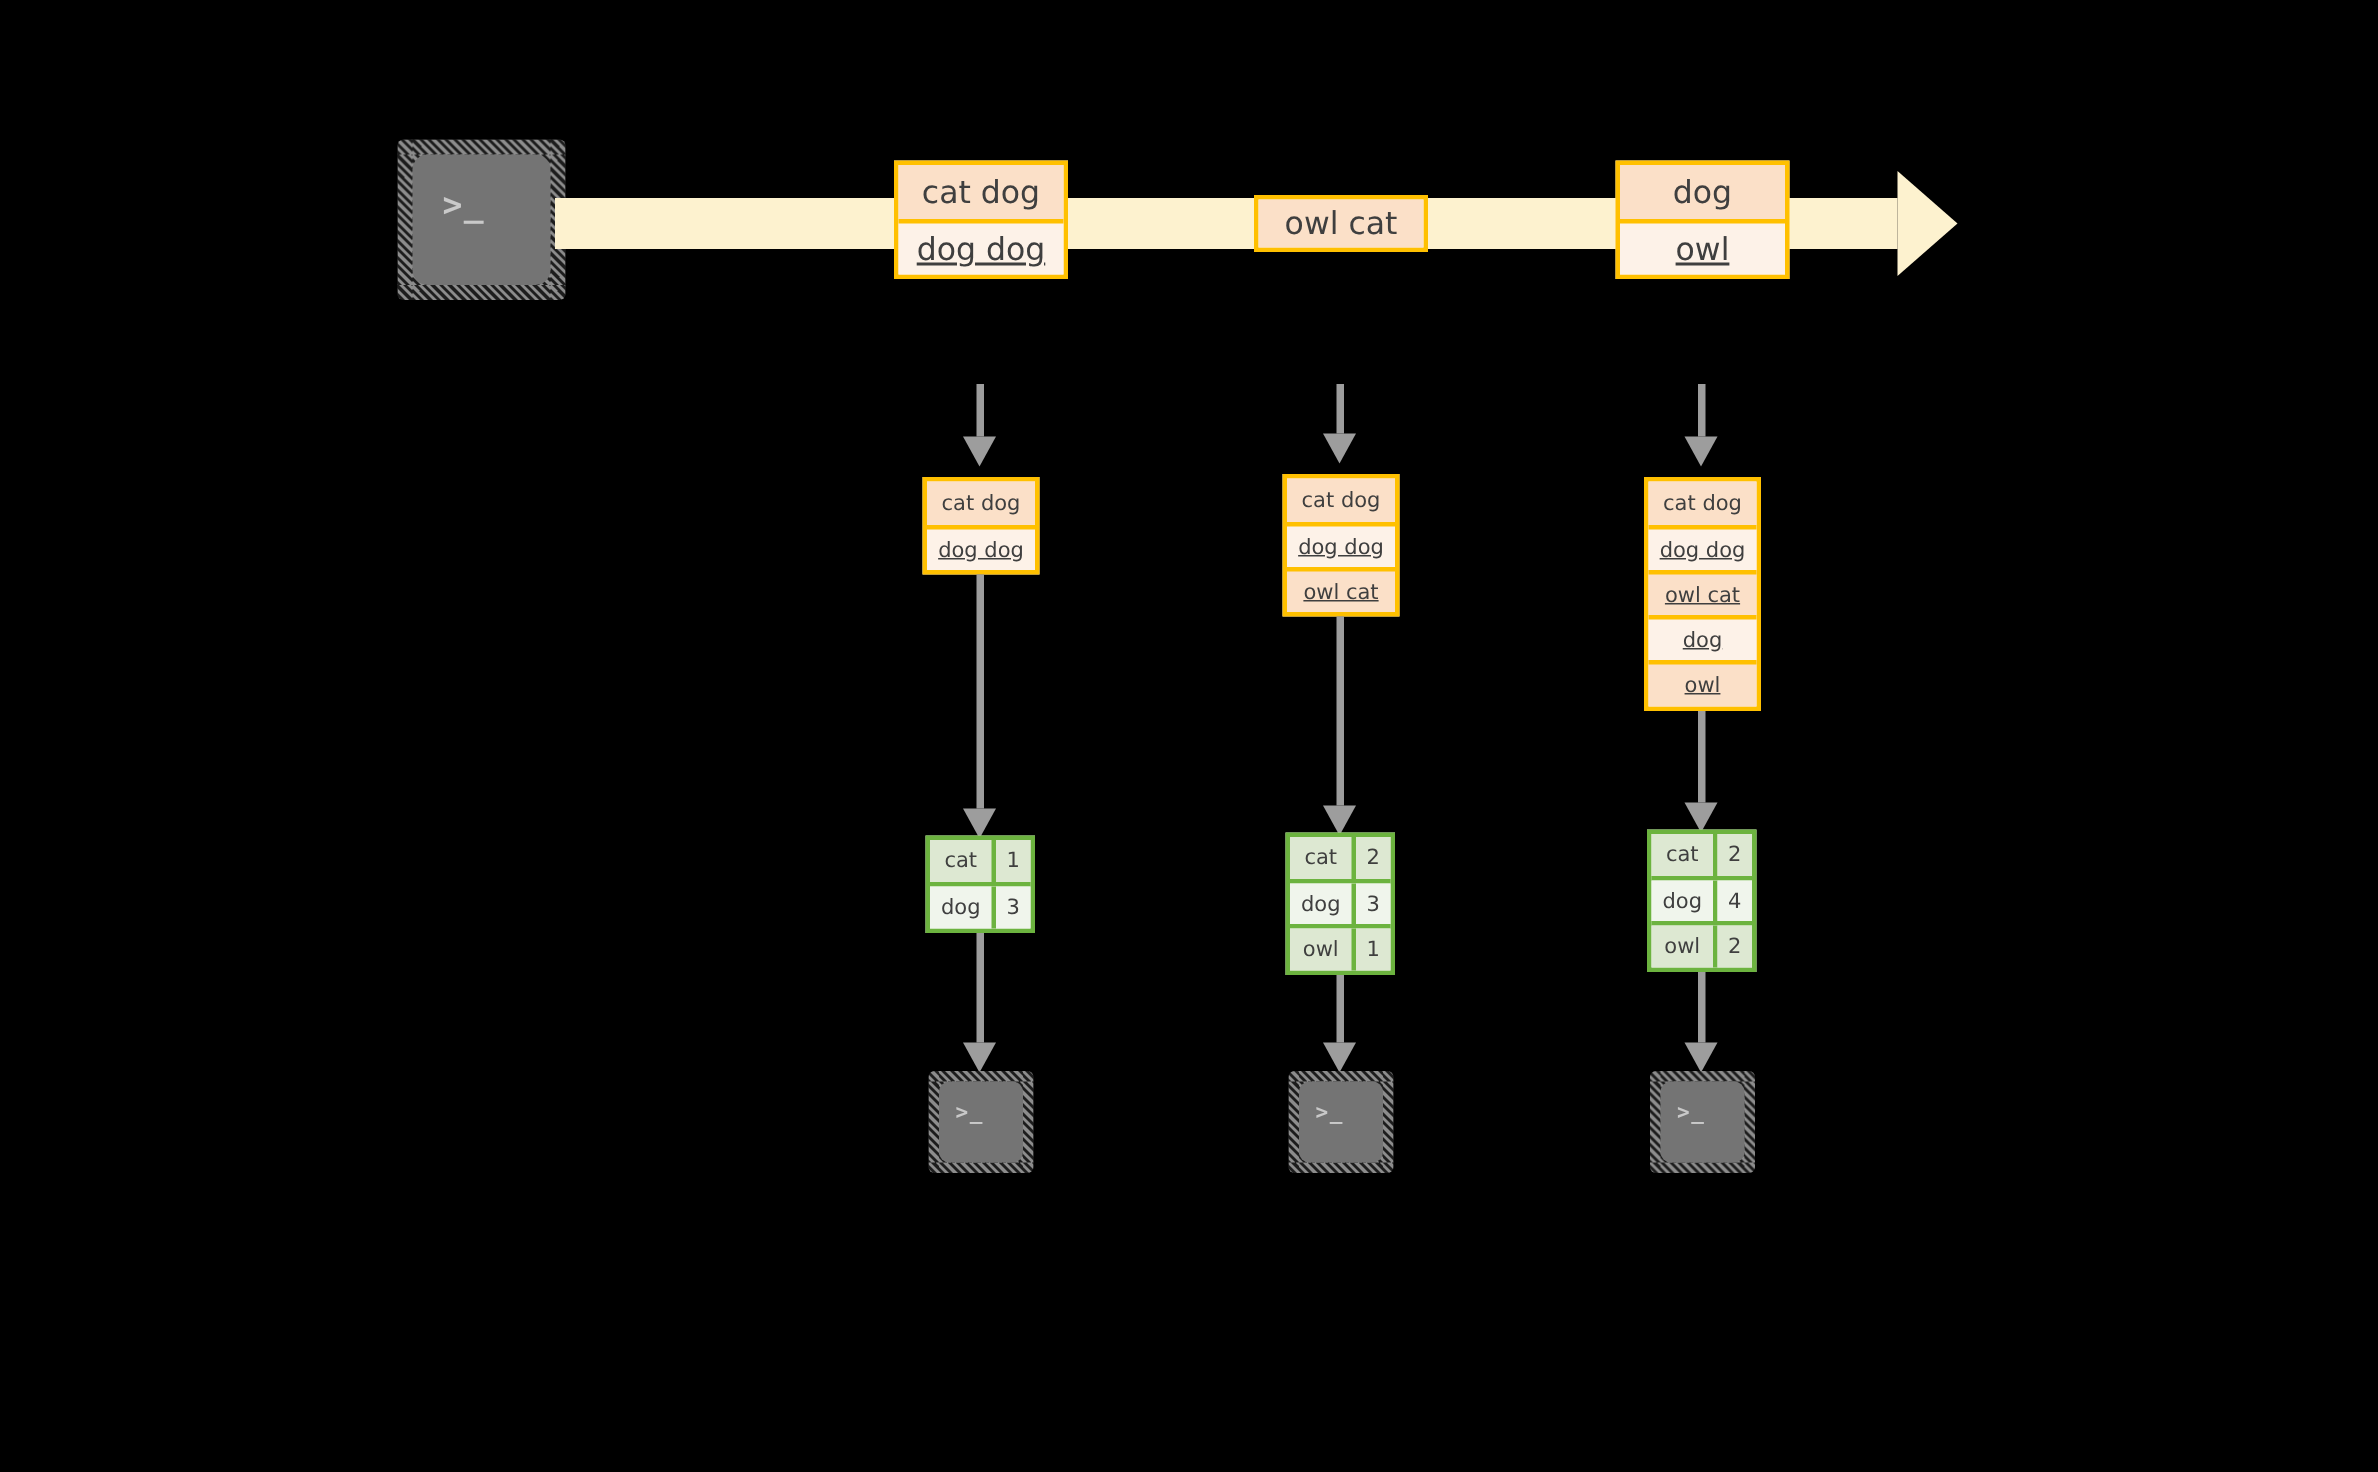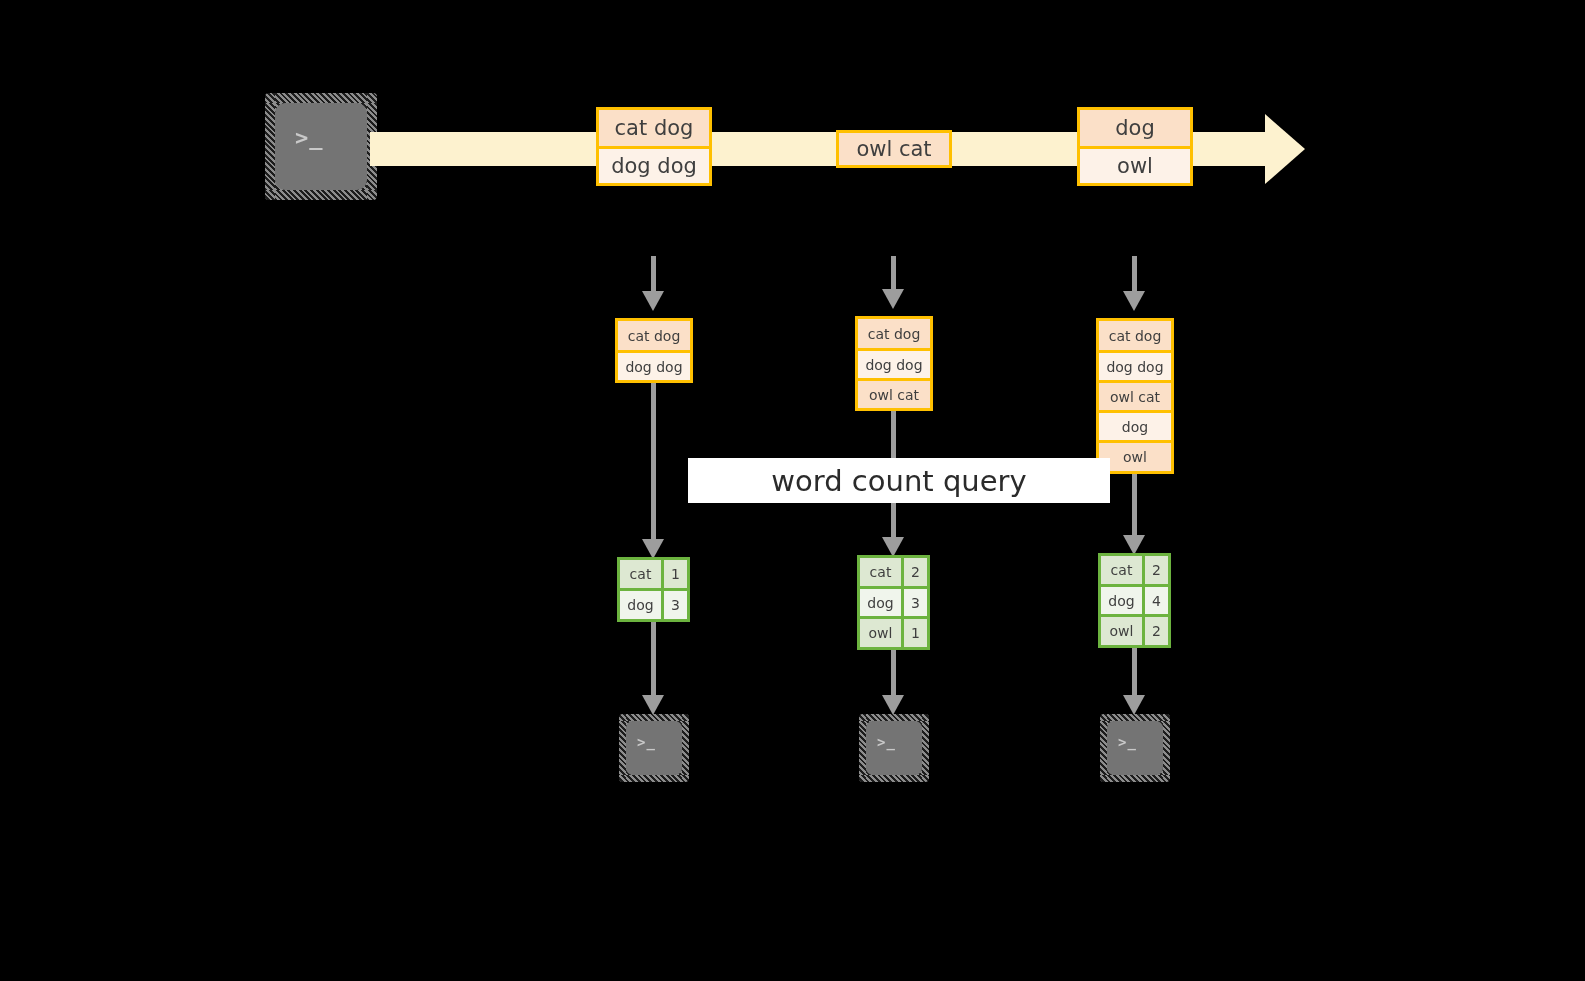--- a/index.html
+++ b/index.html
@@ -69,21 +69,21 @@
   .msgrow {
     box-sizing: border-box;
     display: flex;
     align-items: center;
     justify-content: center;
     color: #3f3f3f;
     white-space: nowrap;
   }
   .msgrow.shade-a { background: #fbe0c8; }
   .msgrow.shade-b { background: #fdf2e8; }
-  .msgrow + .msgrow { border-top: 3px solid #ffc000; }
+  .msgrow + .msgrow { border-top: 3px solid #ffc000; text-decoration: underline; }
 
   
   .gtable {
     position: absolute;
     box-sizing: border-box;
     border: 3px solid #6cb33f;
     background: #eef4e8;
     display: flex;
     flex-direction: column;
   }
@@ -260,17 +260,14 @@
   </div>
 
   <div class="varrow-shaft" style="left:1132px; top:648px; height:47px;"></div>
   <div class="varrow-head" style="left:1123px; top:695px;"></div>
 
   <div class="term" style="left:1100px; top:714px; width:70px; height:68px; border-width:7px;">
     <div class="term-inner" style="border-radius:7px;"></div>
     <div class="term-glyph" style="left:11px; top:14px; font-size:14px;">&gt;_</div>
   </div>
 
-  <div class="label-band" style="left:688px; top:458px; width:422px; height:45px;">
-    <span style="font-size:29px;">word count query</span>
-  </div>
 
 </div>
 
 </body></html>

